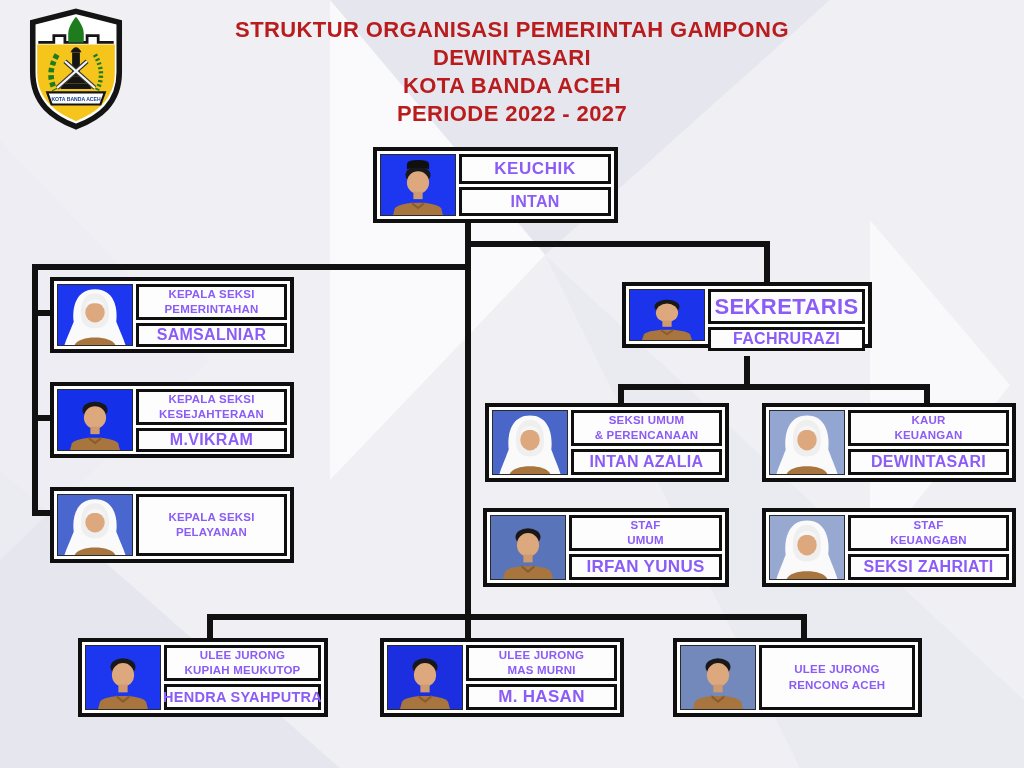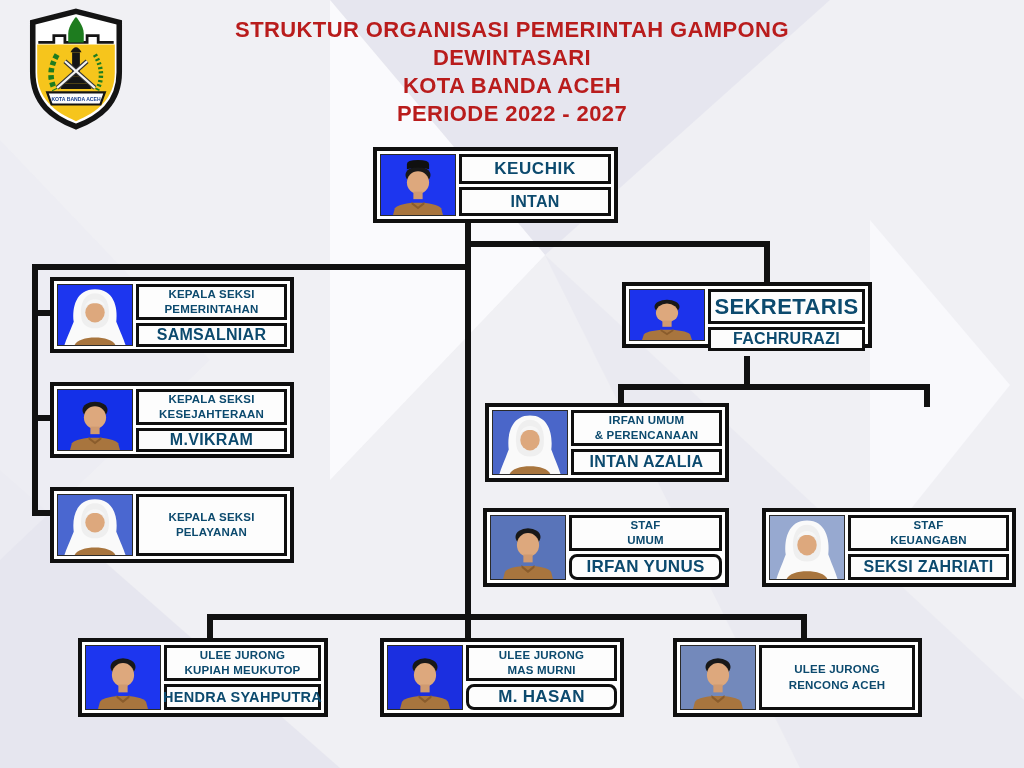--- a/index.html
+++ b/index.html
@@ -14,27 +14,27 @@
   
   .ln{position:absolute;background:#111;}
   
   .node{position:absolute;display:flex;gap:3px;background:#fff;border:4px solid #0f0f0f;
         padding:3px;box-sizing:border-box;}
   .photo{width:76px;flex:none;border:1px solid #2a2a2a;box-sizing:border-box;background:#2b45d8;}
   .photo svg{display:block;width:100%;height:100%;}
   .labels{flex:1;display:flex;flex-direction:column;gap:3px;min-width:0;}
   .box{border:3px solid #0f0f0f;background:#fdfdfd;display:flex;flex-direction:column;
        align-items:center;justify-content:center;text-align:center;font-weight:bold;
-       box-sizing:border-box;color:#0c4a6e;}
+       box-sizing:border-box;color:#8b5cf6;}
   .role{flex:1.06;font-size:11.5px;line-height:1.32;letter-spacing:.2px;}
   .role-lg{font-size:17px;letter-spacing:.6px;}
   .role-xl{font-size:22px;letter-spacing:.4px;}
   .name{flex:1;font-size:16px;letter-spacing:.3px;white-space:nowrap;}
   .name-sm{font-size:14.5px;}
-  .name-lg{font-size:17px;border-radius:8px;}
+  .name-lg{font-size:17px;}
 </style>
 </head>
 <body>
 
 <div id="stage">
 
   <svg id="bg" viewBox="0 0 1024 768">
     <polygon points="330,0 830,0 545,255" fill="#e3e3ed" opacity="0.75"></polygon>
     <polygon points="330,0 545,255 330,480" fill="#fbfbfe" opacity="0.85"></polygon>
     <polygon points="545,255 1024,700 1024,768 800,768" fill="#e6e6ef" opacity="0.55"></polygon>
@@ -189,27 +189,42 @@
 
   <div class="node" style="left:485px;top:403px;width:244px;height:79px">
     <div class="photo">
       <svg viewBox="0 0 80 72" preserveAspectRatio="none">
         <rect x="0" y="0" width="80" height="72" fill="#4a66c9"></rect>
         <use href="#av-female"></use>
       </svg>
     </div>
     <div class="labels">
       <div class="box role">
-        <span>IRFAN UMUM</span>
+        <span>SEKSI UMUM</span>
         <span>&amp; PERENCANAAN</span>
       </div>
       <div class="box name">INTAN AZALIA</div>
     </div>
   </div>
 
+  <div class="node" style="left:762px;top:403px;width:254px;height:79px">
+    <div class="photo">
+      <svg viewBox="0 0 80 72" preserveAspectRatio="none">
+        <rect x="0" y="0" width="80" height="72" fill="#93a6d2"></rect>
+        <use href="#av-female"></use>
+      </svg>
+    </div>
+    <div class="labels">
+      <div class="box role">
+        <span>KAUR</span>
+        <span>KEUANGAN</span>
+      </div>
+      <div class="box name">DEWINTASARI</div>
+    </div>
+  </div>
 
   <div class="node" style="left:483px;top:508px;width:246px;height:79px">
     <div class="photo">
       <svg viewBox="0 0 80 72" preserveAspectRatio="none">
         <rect x="0" y="0" width="80" height="72" fill="#5974b9"></rect>
         <use href="#av-male"></use>
       </svg>
     </div>
     <div class="labels">
       <div class="box role">

